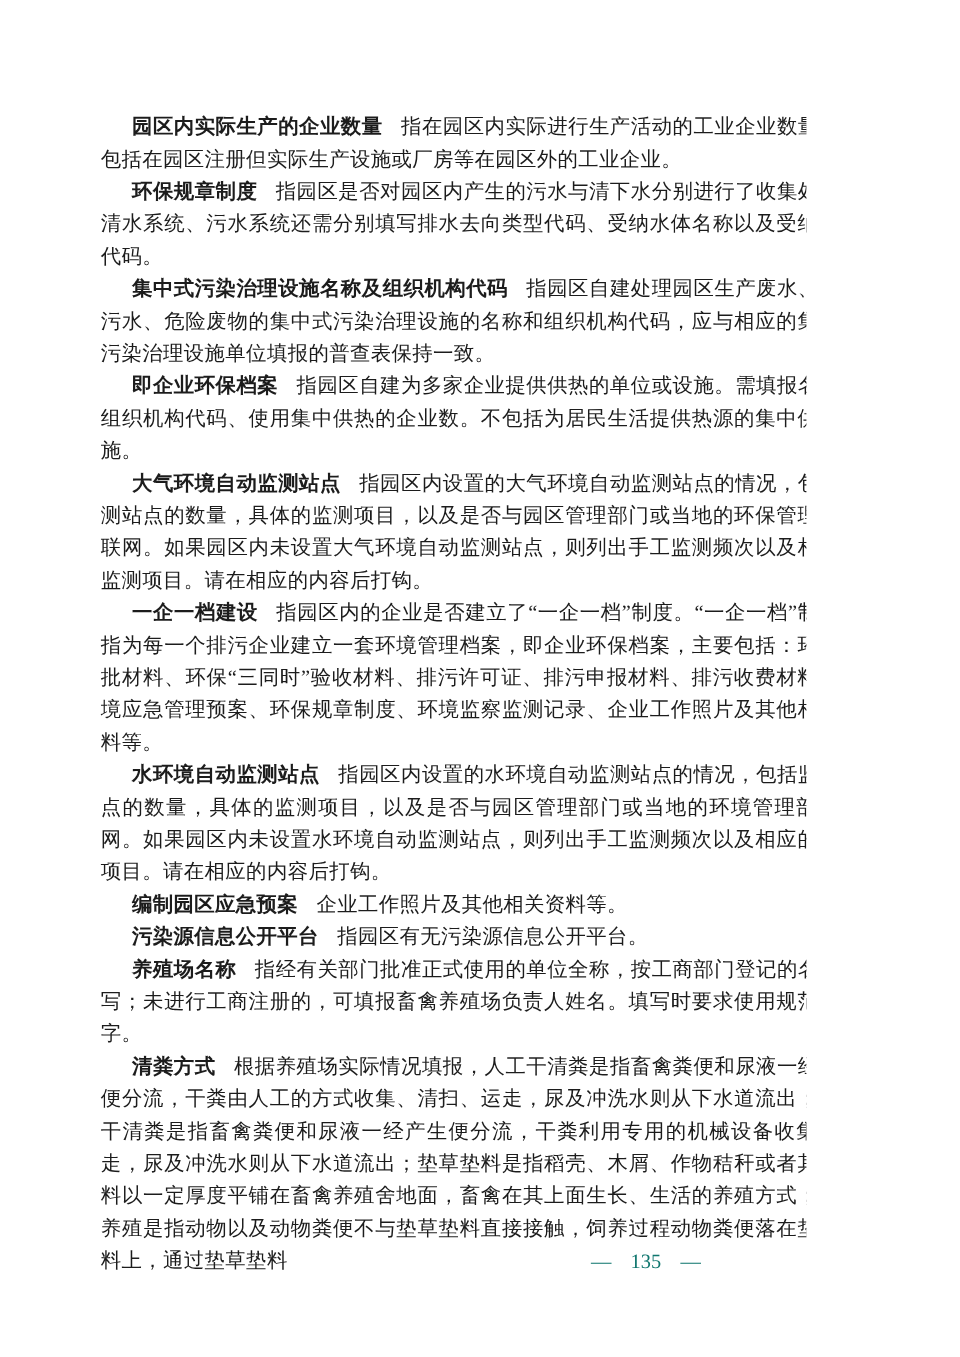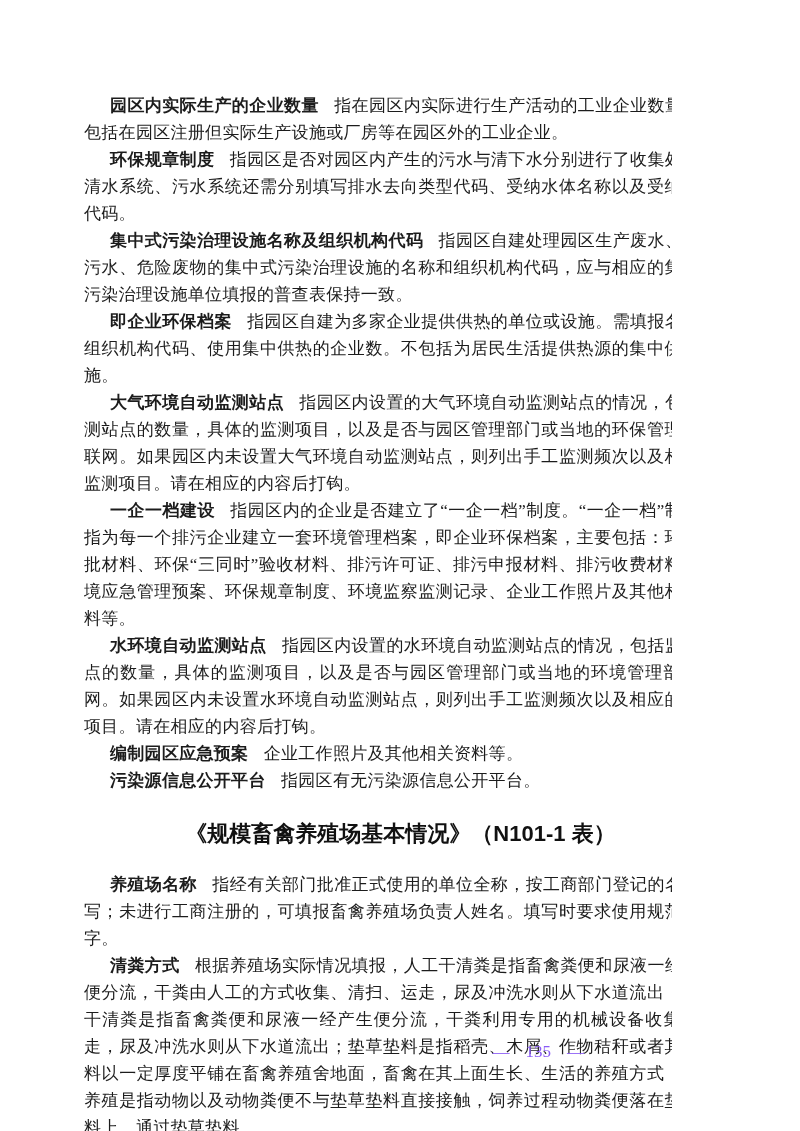--- a/index.html
+++ b/index.html
@@ -46,21 +46,21 @@
     text-align: center;
     color: #111111;
   }
   .footer {
     position: absolute;
     top: 1040px;
     right: 88px;
     font-family: "Liberation Serif", serif;
     font-size: 17px;
     line-height: 24px;
-    color: #8b5cf6;
+    color: #0f766e;
     white-space: nowrap;
   }
   .footer .dash {
     display: inline-block;
     letter-spacing: 0;
   }
   .footer .pagenum {
     display: inline-block;
     margin: 0 16px;
   }
@@ -83,21 +83,20 @@
     <p class="para"><span class="term">大气环境自动监测站点</span><span>指园区内设置的大气环境自动监测站点的情况，包括监测站点的数量，具体的监测项目，以及是否与园区管理部门或当地的环保管理部门联网。如果园区内未设置大气环境自动监测站点，则列出手工监测频次以及相应的监测项目。请在相应的内容后打钩。</span></p>
 
     <p class="para"><span class="term">一企一档建设</span><span>指园区内的企业是否建立了“一企一档”制度。“一企一档”制度是指为每一个排污企业建立一套环境管理档案，即企业环保档案，主要包括：环评审批材料、环保“三同时”验收材料、排污许可证、排污申报材料、排污收费材料、环境应急管理预案、环保规章制度、环境监察监测记录、企业工作照片及其他相关资料等。</span></p>
 
     <p class="para"><span class="term">水环境自动监测站点</span><span>指园区内设置的水环境自动监测站点的情况，包括监测站点的数量，具体的监测项目，以及是否与园区管理部门或当地的环境管理部门联网。如果园区内未设置水环境自动监测站点，则列出手工监测频次以及相应的监测项目。请在相应的内容后打钩。</span></p>
 
     <p class="para"><span class="term">编制园区应急预案</span><span>企业工作照片及其他相关资料等。</span></p>
 
     <p class="para"><span class="term">污染源信息公开平台</span><span>指园区有无污染源信息公开平台。</span></p>
 
-    <h1 class="doc-title">《规模畜禽养殖场基本情况》（N101-1 表）</h1>
 
 
     <p class="para"><span class="term">养殖场名称</span><span>指经有关部门批准正式使用的单位全称，按工商部门登记的名称填写；未进行工商注册的，可填报畜禽养殖场负责人姓名。填写时要求使用规范化汉字。</span></p>
 
     <p class="para"><span class="term">清粪方式</span><span>根据养殖场实际情况填报，人工干清粪是指畜禽粪便和尿液一经产生便分流，干粪由人工的方式收集、清扫、运走，尿及冲洗水则从下水道流出；机械干清粪是指畜禽粪便和尿液一经产生便分流，干粪利用专用的机械设备收集和运走，尿及冲洗水则从下水道流出；垫草垫料是指稻壳、木屑、作物秸秆或者其他原料以一定厚度平铺在畜禽养殖舍地面，畜禽在其上面生长、生活的养殖方式；高床养殖是指动物以及动物粪便不与垫草垫料直接接触，饲养过程动物粪便落在垫草垫料上，通过垫草垫料</span></p>
 
   </div>
 
   <div class="footer"><span class="dash">—</span><span class="pagenum">135</span><span class="dash">—</span></div>
 </div>

